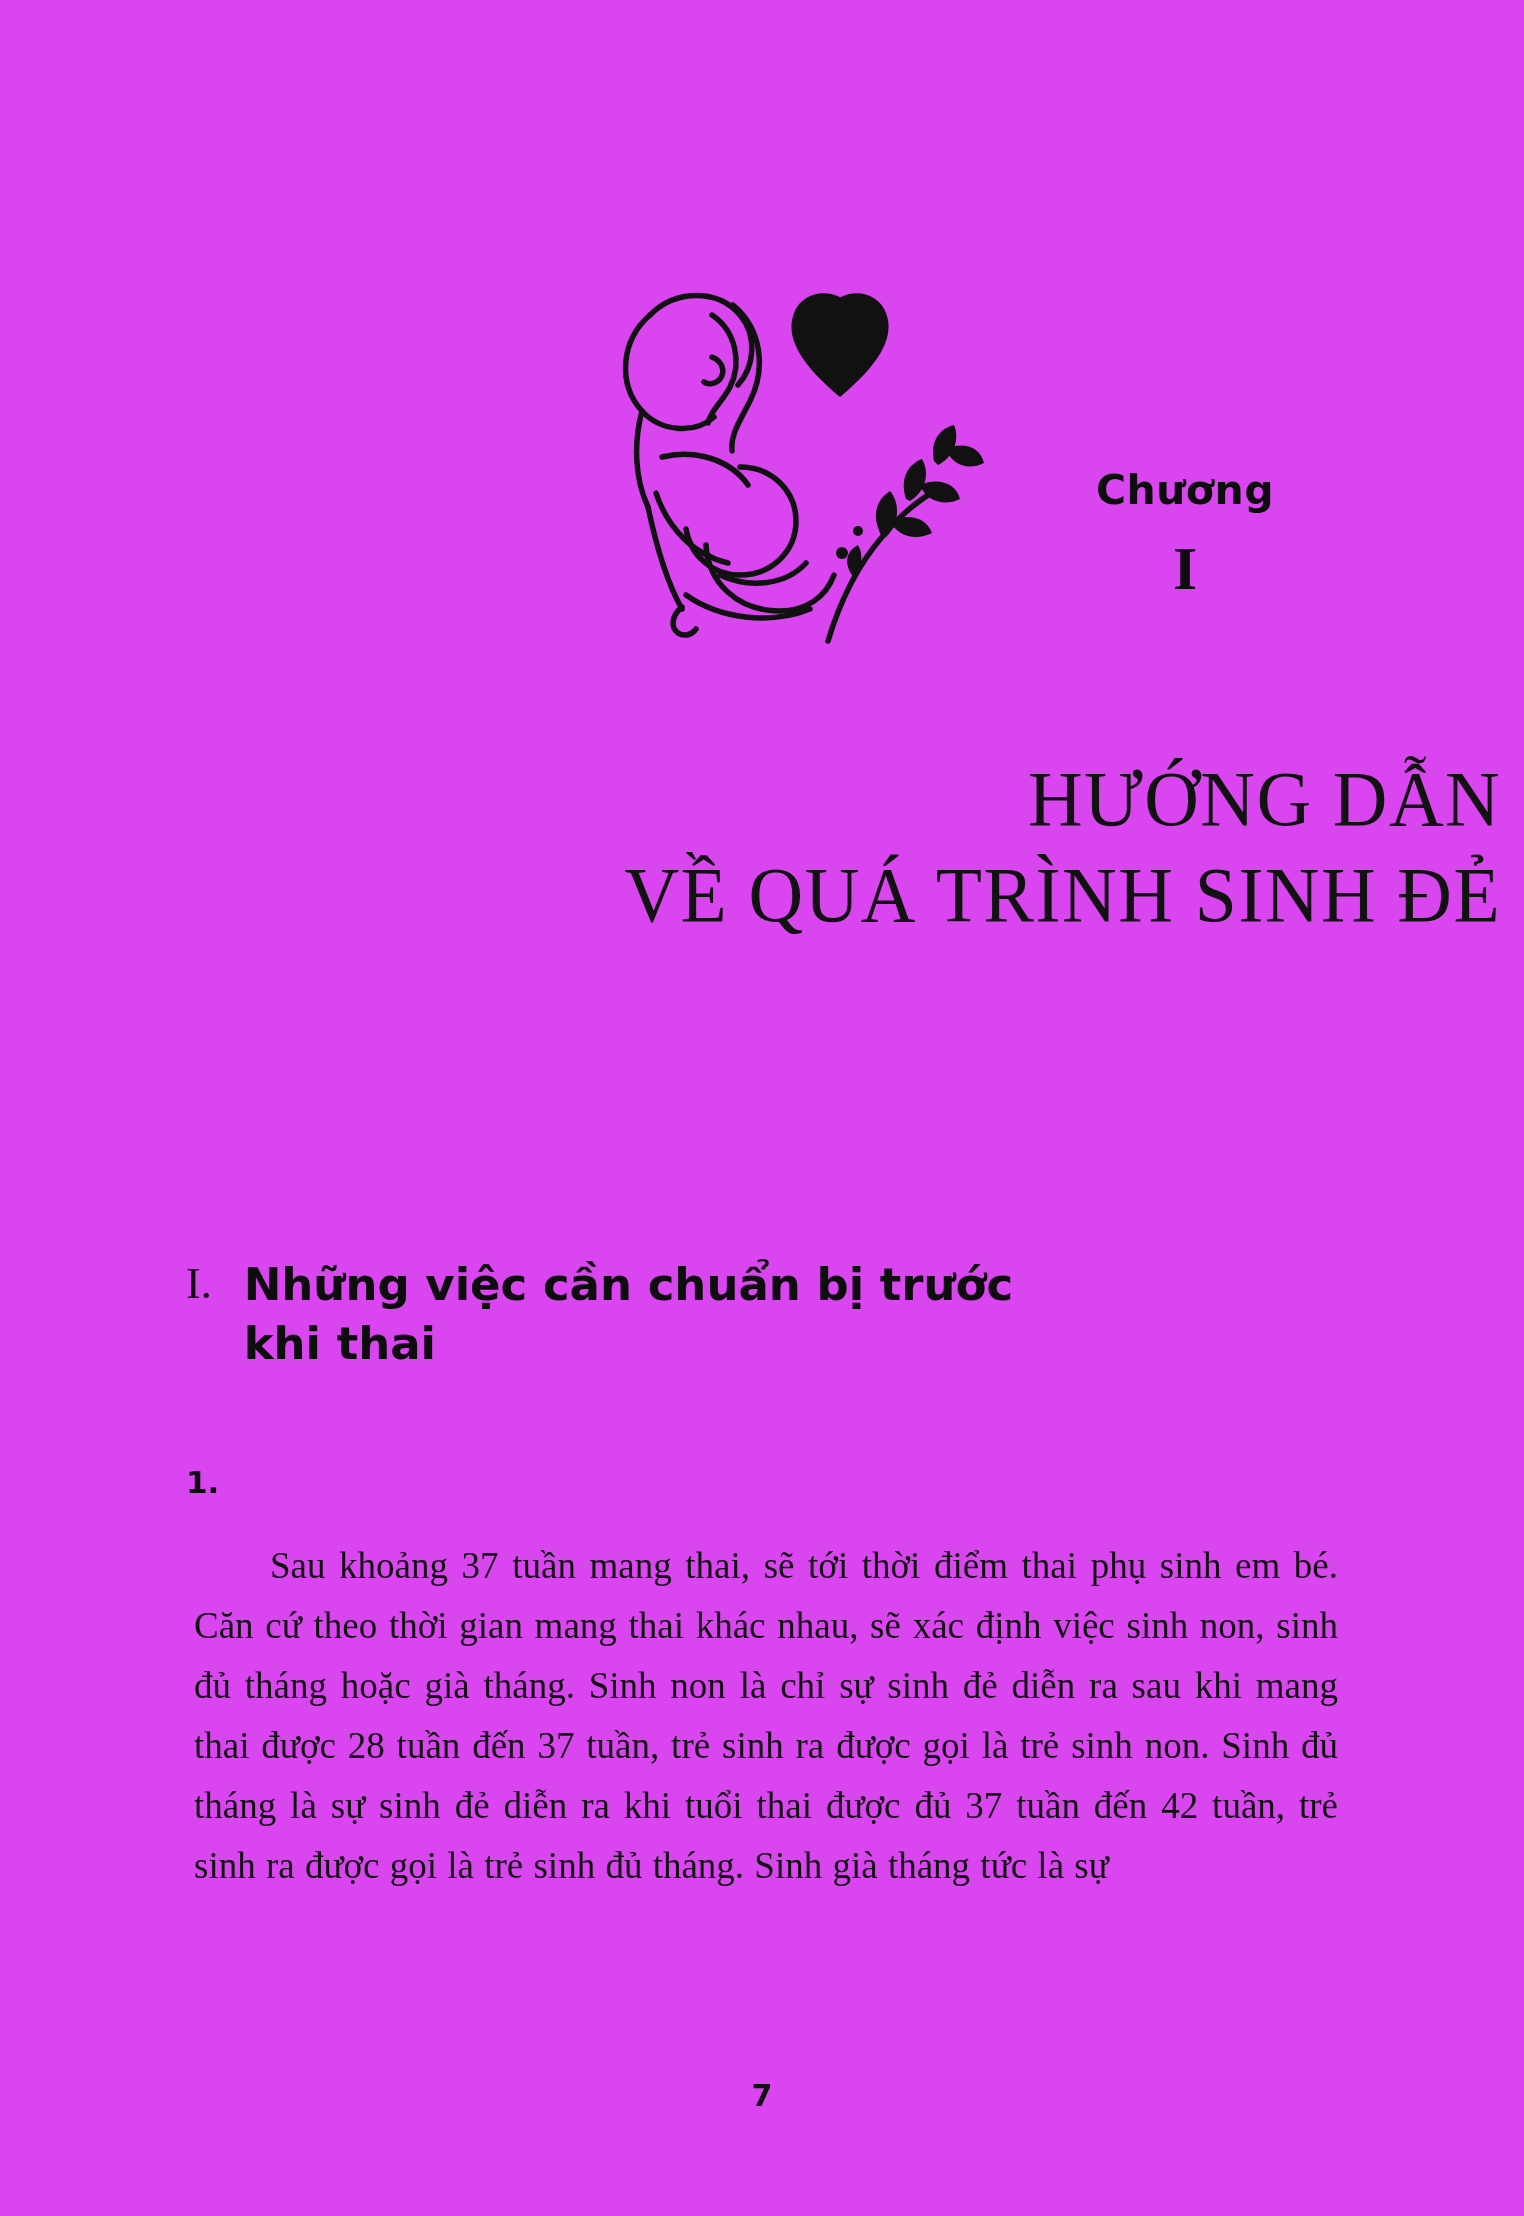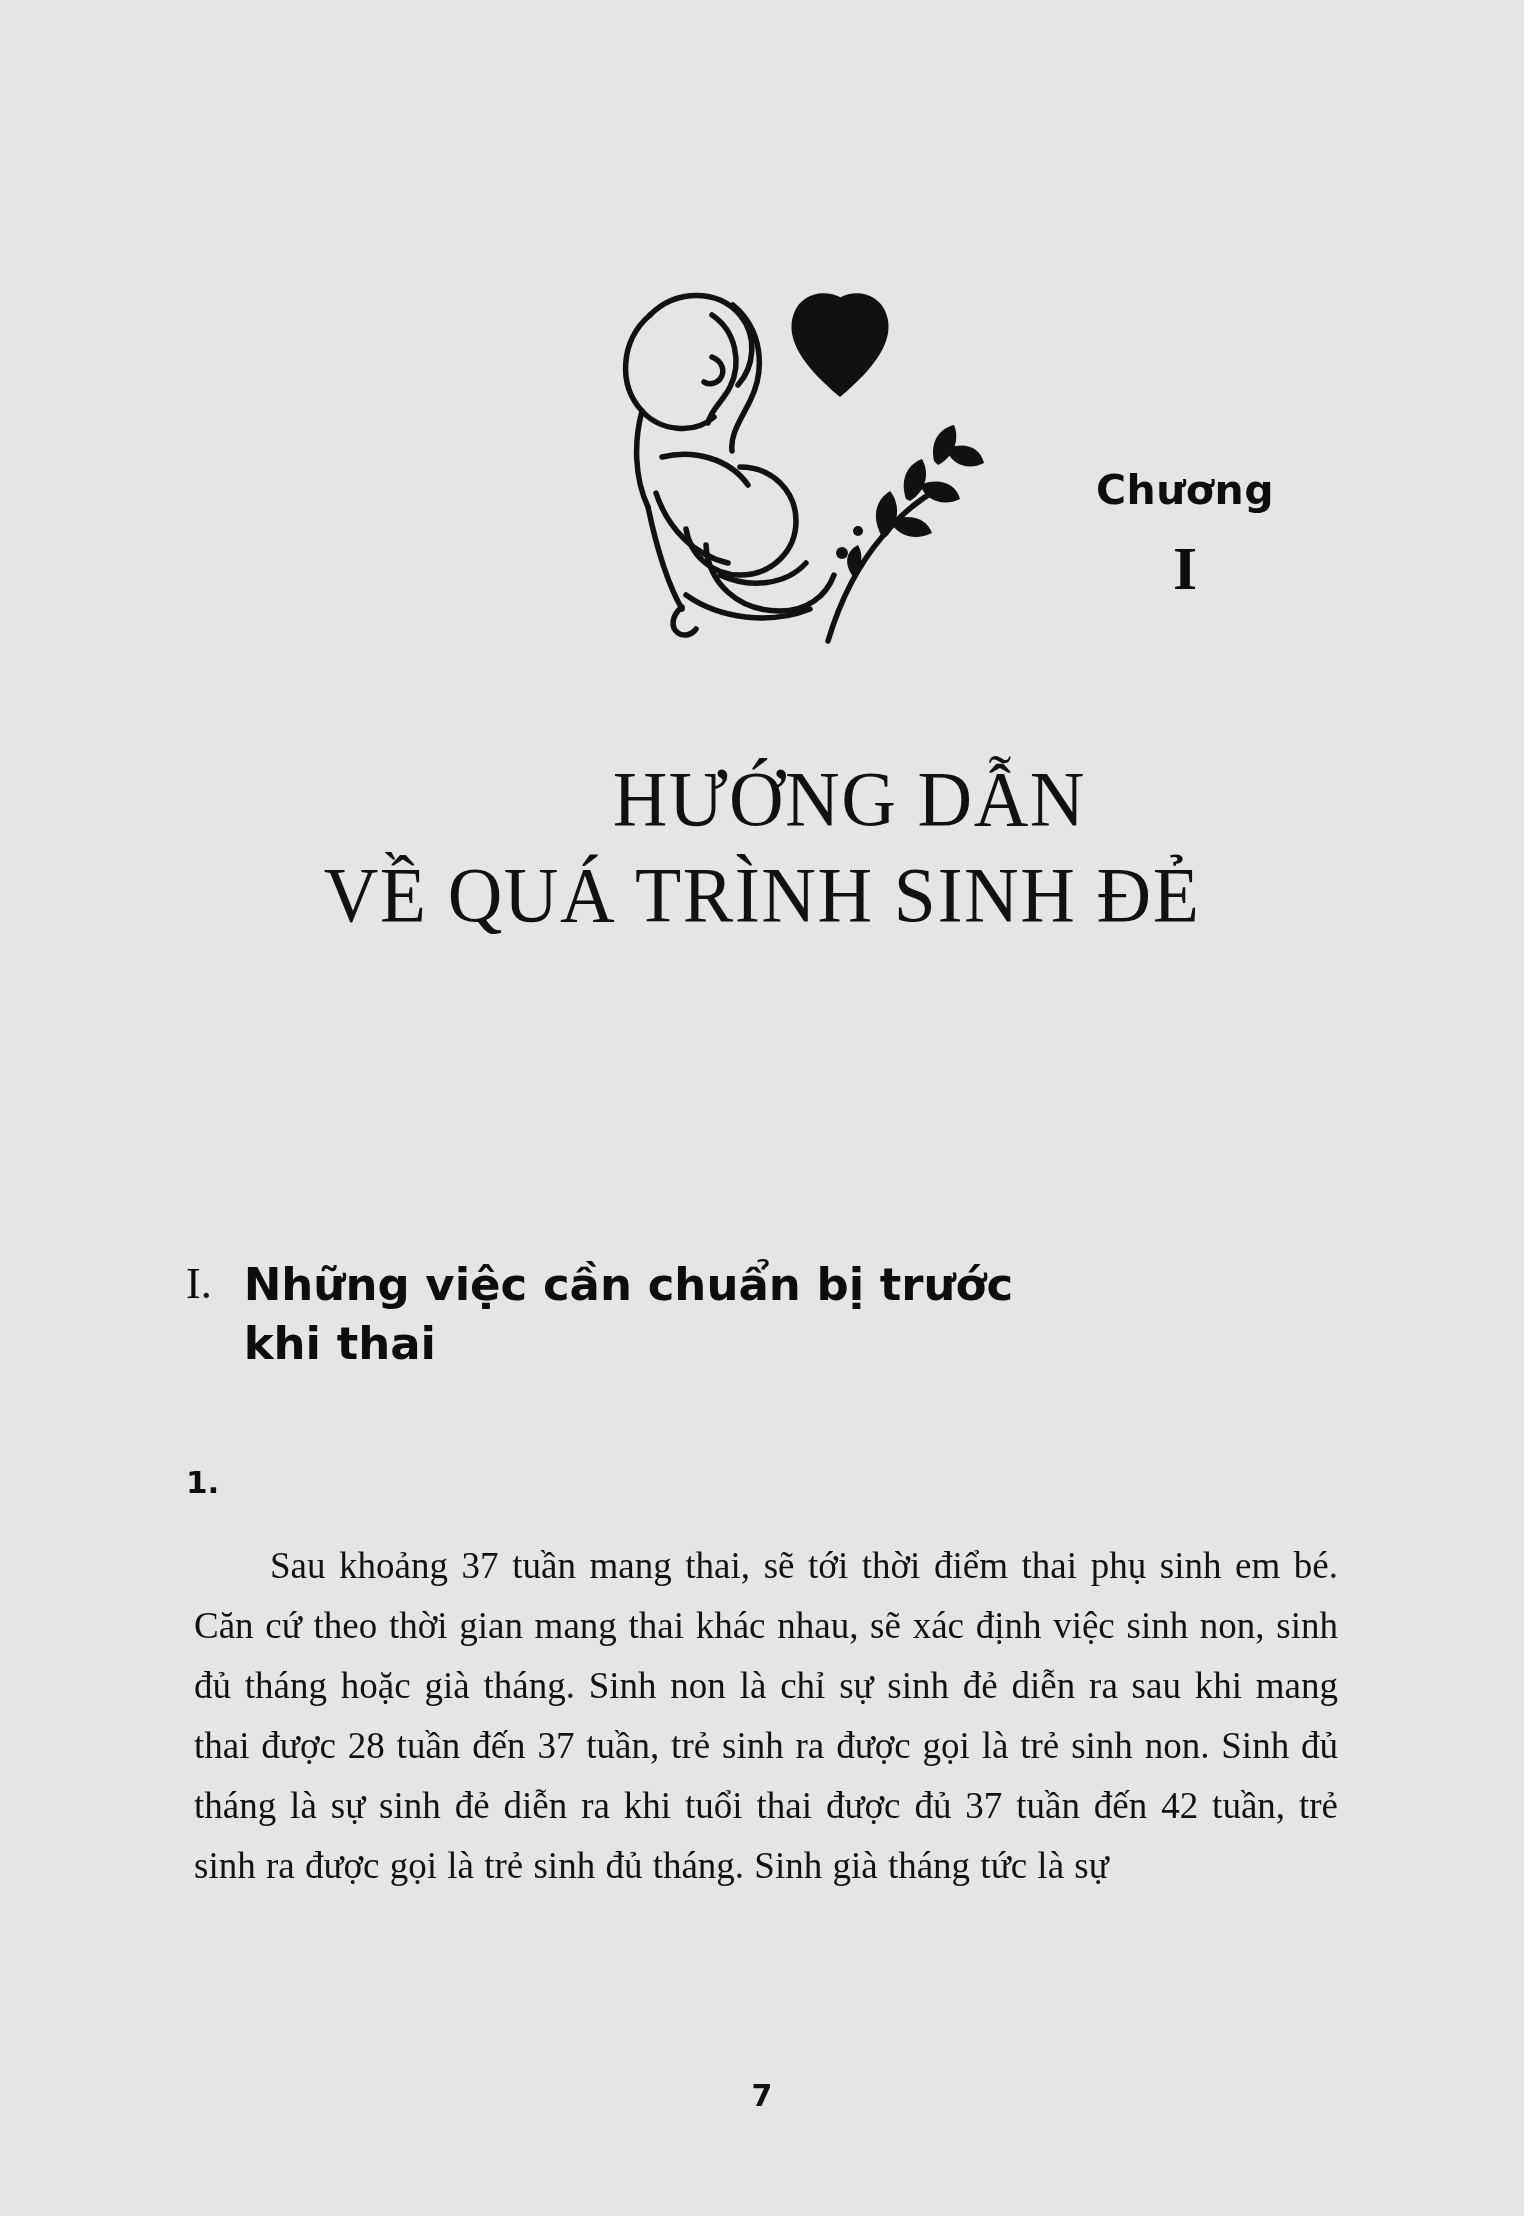--- a/index.html
+++ b/index.html
@@ -12,21 +12,21 @@
     height: 2216px;
     position: relative;
     font-family: "Liberation Serif", serif;
     color: #0d0d0d;
     overflow: hidden;
   }
 
   .page {
     position: absolute;
     inset: 0;
-    background: #e5e5e5;
+    background: #d946ef;
   }
 
   
   .chapter-header {
     position: absolute;
     left: 0;
     right: 0;
     top: 150px;
     height: 520px;
   }
@@ -62,21 +62,21 @@
     line-height: 1;
     color: #0d0d0d;
   }
 
   
   .doc-title {
     position: absolute;
     left: 0;
     right: 0;
     top: 730px;
-    text-align: center;
+    text-align: right;
     font-family: "Liberation Serif", serif;
     font-weight: normal;
     color: #111;
   }
   .doc-title .line {
     display: block;
     font-size: 78px;
     letter-spacing: 1.5px;
     line-height: 1.22;
     transform: scaleX(0.97);

